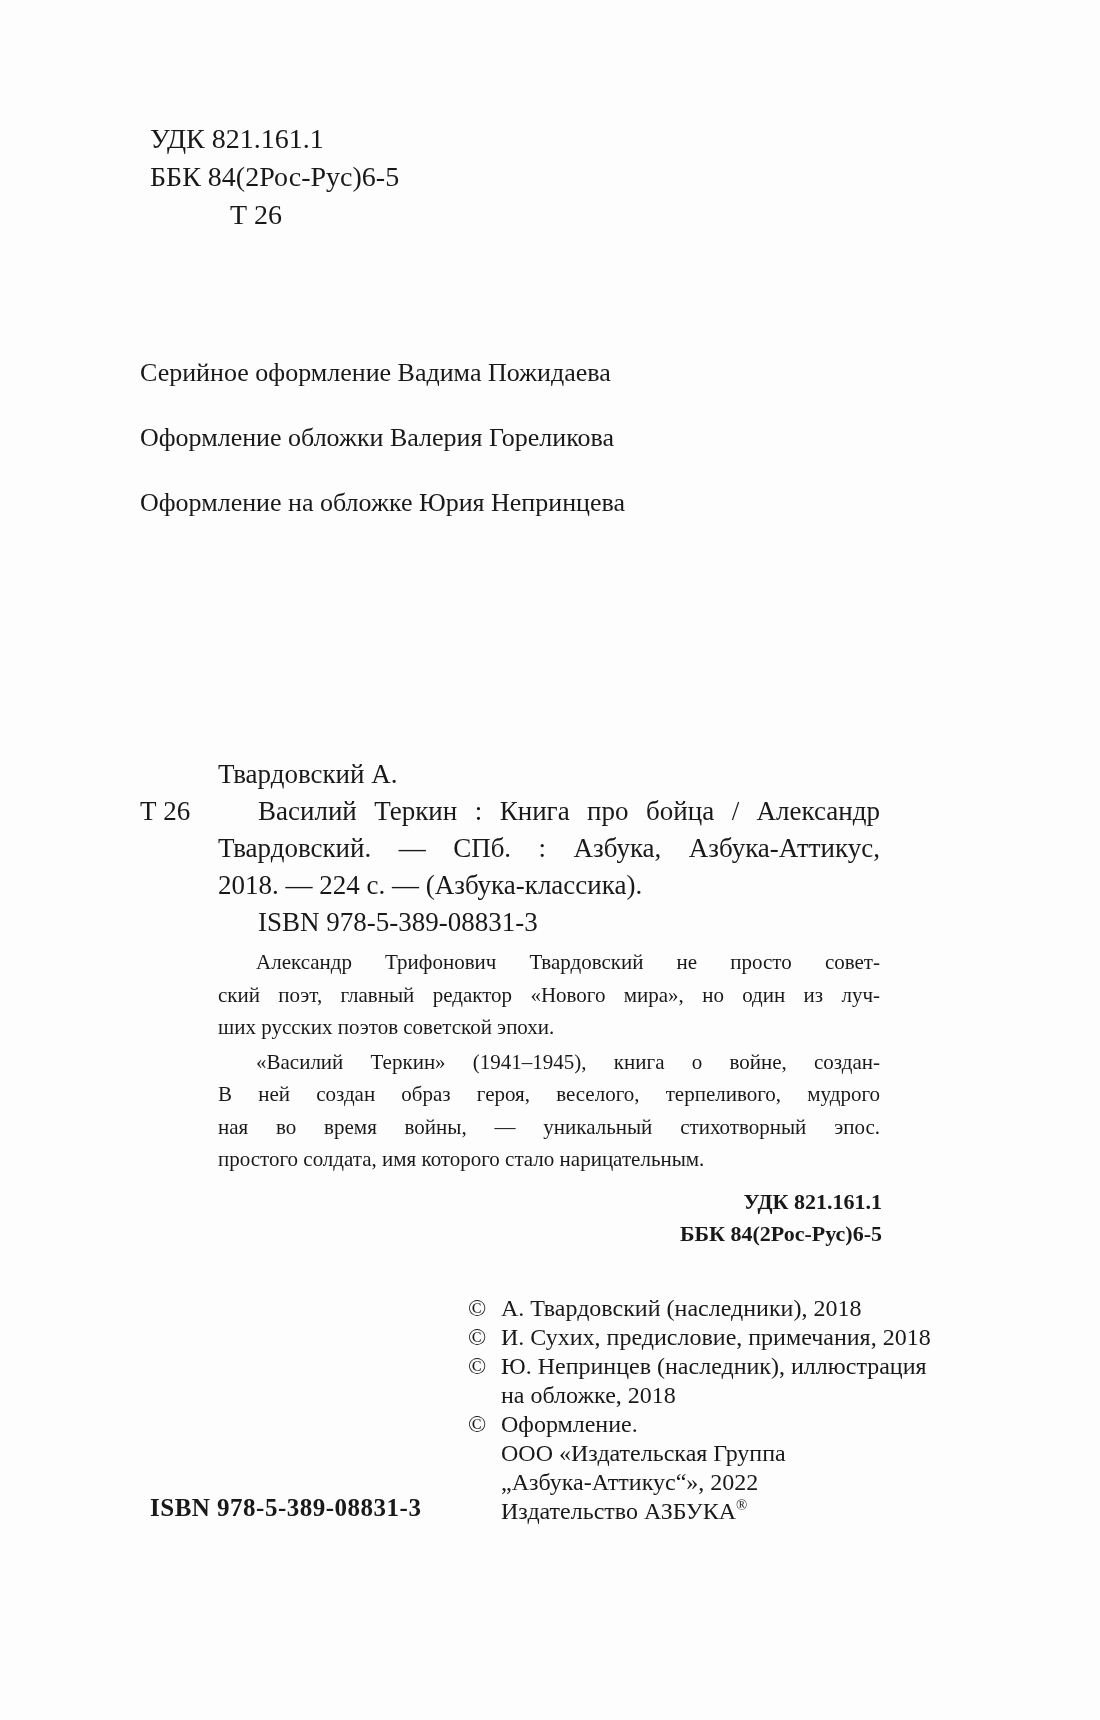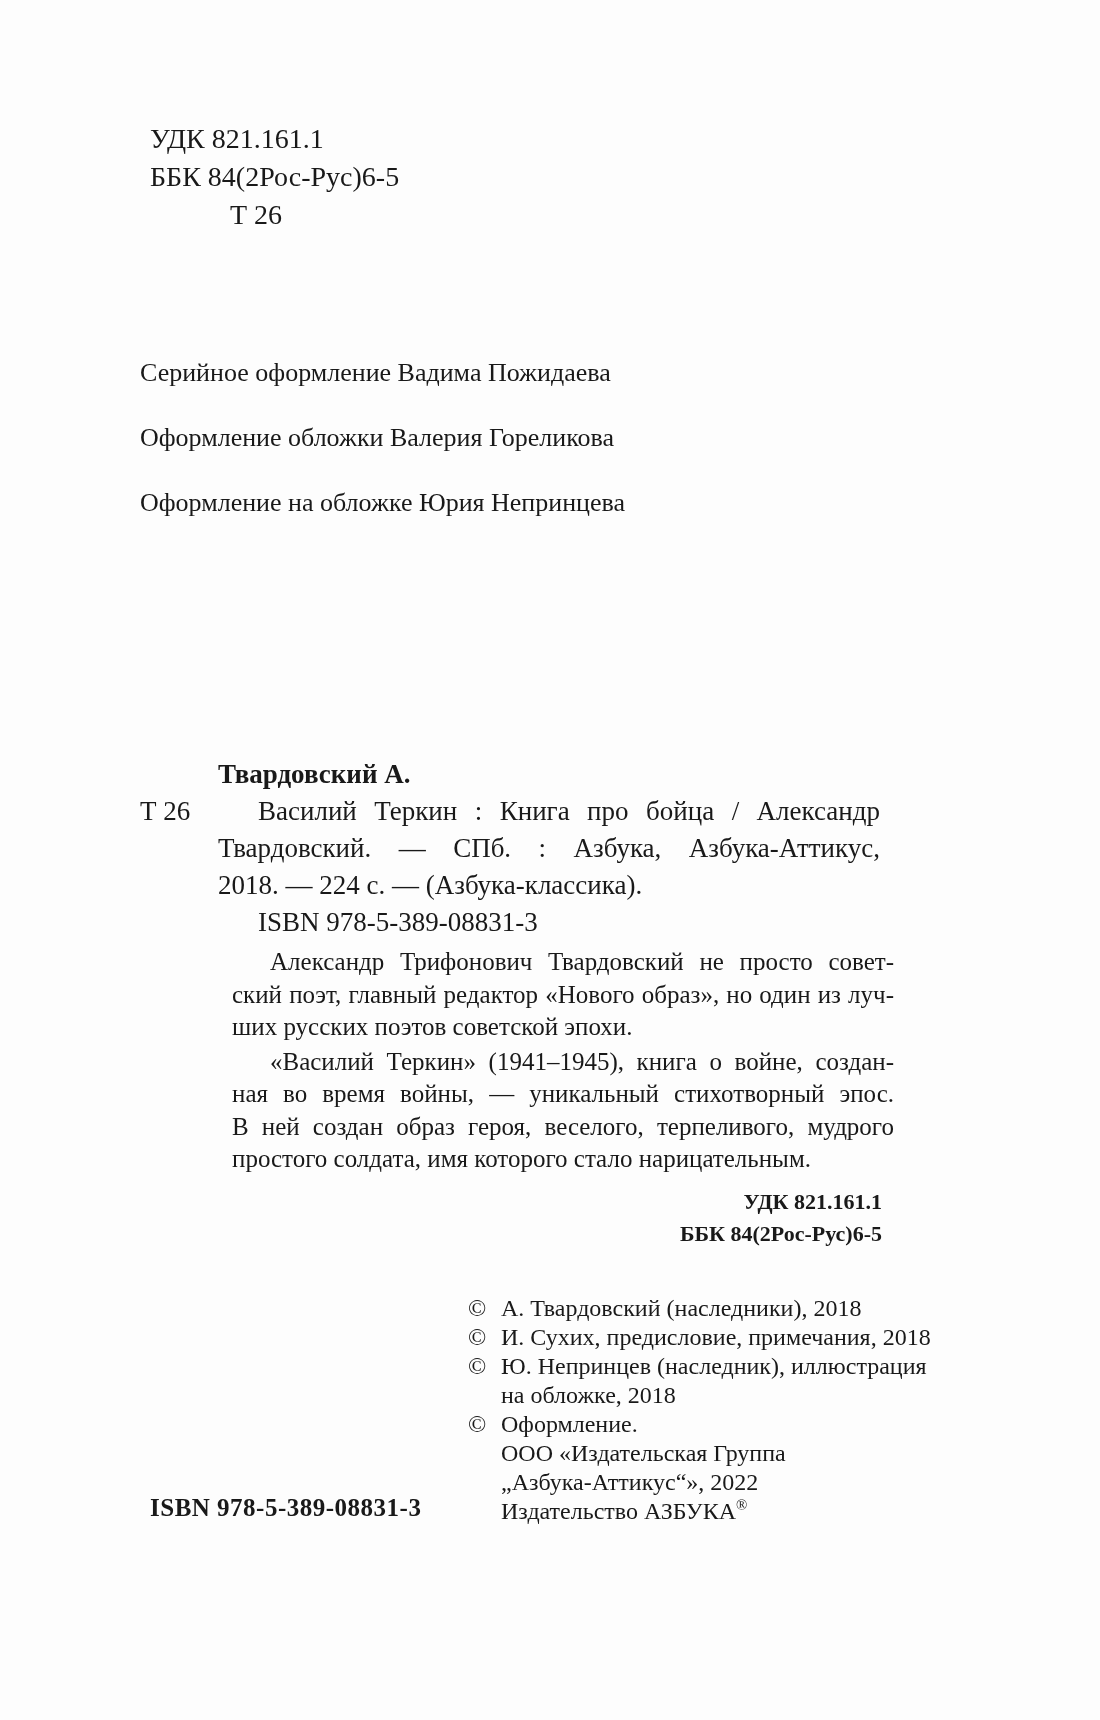--- a/index.html
+++ b/index.html
@@ -13,27 +13,27 @@
   }
   .page{position:absolute;inset:0;padding-left:13px;}
 
   .top-block{position:absolute;left:150px;top:120px;font-size:28px;line-height:38px;}
   .top-block .t-index{padding-left:80px;}
 
   .credits{position:absolute;left:140px;top:358px;width:740px;text-align:left;font-size:26px;}
   .credit-line{line-height:30px;margin-bottom:35px;}
 
   .catalog{position:absolute;left:140px;top:756px;width:740px;font-size:27px;line-height:37px;}
-  .catalog .author{margin-left:78px;font-weight:bold;}
+  .catalog .author{margin-left:78px;font-weight:normal;}
   .catalog .cat-line{margin-left:78px;}
   .catalog .just{text-align:justify;text-align-last:justify;}
   .catalog .indent{padding-left:40px;}
   .catalog .cat-index{position:absolute;left:0;top:37px;}
 
-  .annotation{position:absolute;left:232px;top:946px;width:662px;font-size:25px;line-height:32.5px;}
+  .annotation{position:absolute;left:218px;top:946px;width:662px;font-size:21px;line-height:32.5px;}
   .annotation .a-line{text-align:justify;text-align-last:justify;}
   .annotation .a-last{text-align:left;text-align-last:left;}
   .annotation .indent{padding-left:38px;}
   .annotation .p2{margin-top:2px;}
   .em{}
 
   .codes-small{position:absolute;left:540px;top:1186px;width:342px;text-align:right;
     font-weight:bold;font-size:22px;line-height:32px;}
 
   .copyright{position:absolute;left:468px;top:1294px;font-size:24px;line-height:29px;}
@@ -65,25 +65,25 @@
     <span class="cat-index">Т 26</span>
     <div class="author">Твардовский А.</div>
     <div class="cat-line just indent">Василий Теркин : Книга про бойца / Александр</div>
     <div class="cat-line just">Твардовский. — СПб. : Азбука, Азбука-Аттикус,</div>
     <div class="cat-line">2018. — 224 с. — (Азбука-классика).</div>
     <div class="cat-line indent">ISBN 978-5-389-08831-3</div>
   </div>
 
   <div class="annotation">
     <div class="a-line indent">Александр Трифонович Твардовский не просто совет-</div>
-    <div class="a-line">ский поэт, главный редактор «Нового образ», но один из луч-</div>
+    <div class="a-line">ский поэт, главный редактор «Нового мира», но один из луч-</div>
     <div class="a-last"><span>ших </span><span class="em">русских поэтов советской эпохи.</span></div>
     <div class="a-line indent p2">«Василий Теркин» (1941–1945), книга о войне, создан-</div>
+    <div class="a-line">В ней создан образ героя, веселого, терпеливого, мудрого</div>
     <div class="a-line">ная во время войны, — уникальный стихотворный эпос.</div>
-    <div class="a-line">В ней создан образ героя, веселого, терпеливого, мудрого</div>
     <div class="a-last">простого солдата, имя которого стало нарицательным.</div>
   </div>
 
   <div class="codes-small">
     <div>УДК 821.161.1</div>
     <div>ББК 84(2Рос-Рус)6-5</div>
   </div>
 
   <div class="copyright">
     <div class="c-row">

